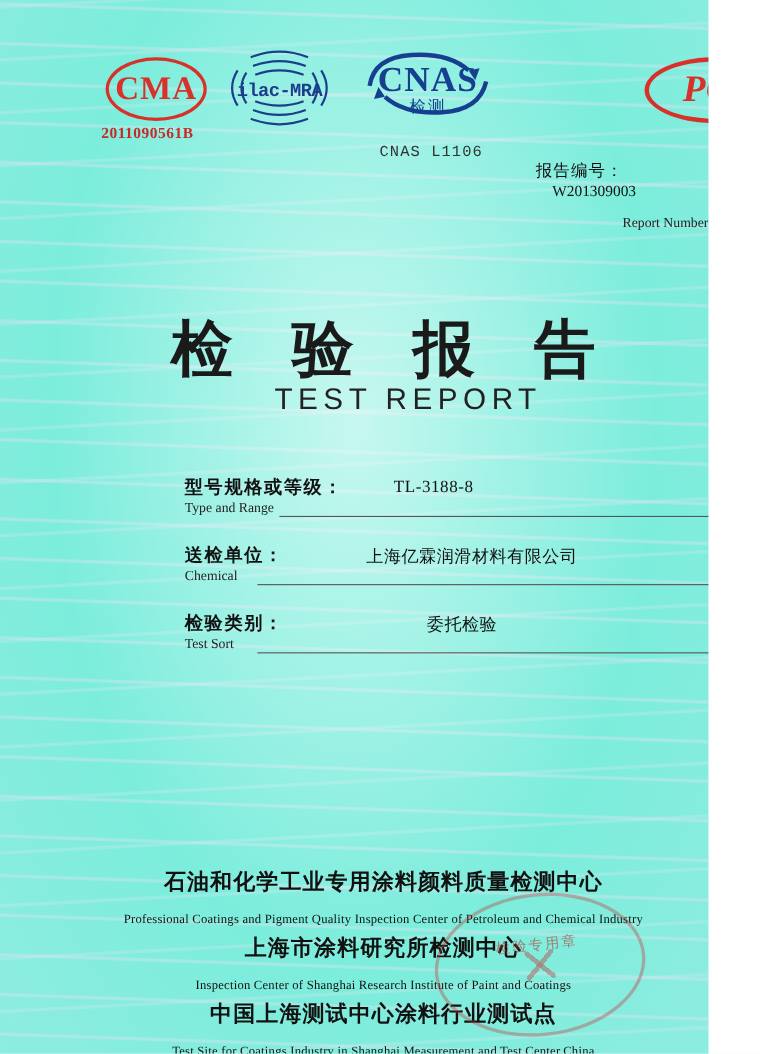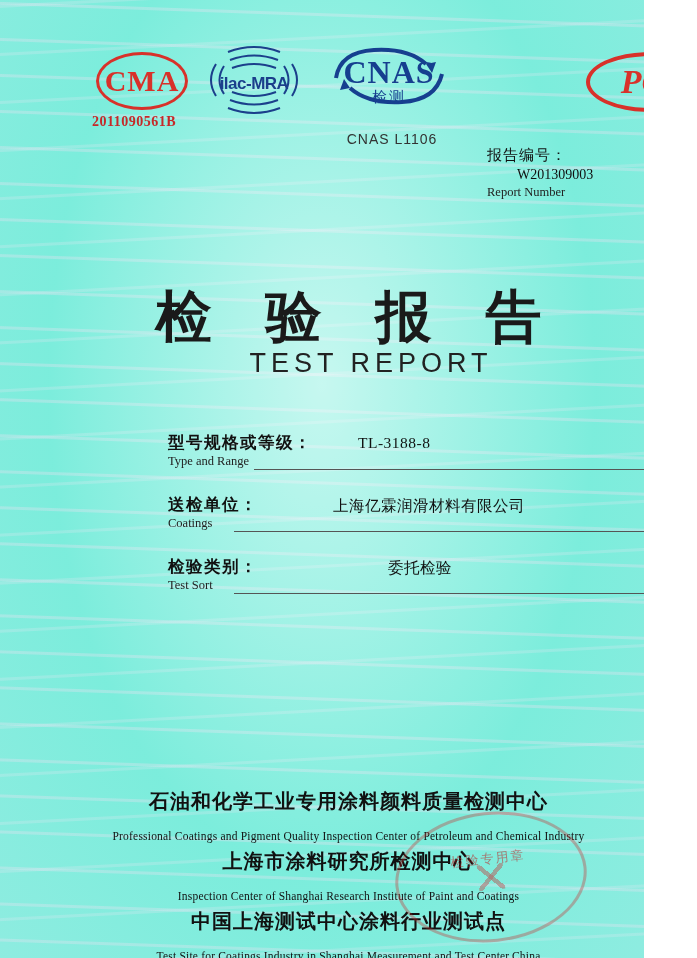--- a/index.html
+++ b/index.html
@@ -100,21 +100,21 @@
     width: 92px;
     height: 72px;
   }
   .ilac-text {
     position: absolute;
     left: 206px;
     top: 36px;
     width: 96px;
     text-align: center;
     color: #1b3f8b;
-    font-family: Liberation Sans, sans-serif;
+    font-family: Liberation Mono, monospace;
     font-weight: bold;
     font-size: 17px;
     letter-spacing: -0.5px;
   }
   .cnas {
     position: absolute;
     left: 330px;
     top: 6px;
     width: 118px;
     height: 62px;
@@ -142,21 +142,21 @@
     font-size: 15px;
     letter-spacing: 2px;
   }
   .cnas-code {
     position: absolute;
     left: 312px;
     top: 93px;
     width: 160px;
     text-align: center;
     color: #333;
-    font-family: Liberation Sans, sans-serif;
+    font-family: Liberation Mono, monospace;
     font-size: 14px;
     letter-spacing: 1px;
   }
   .pqi {
     position: absolute;
     left: 586px;
     top: 14px;
     width: 120px;
     height: 52px;
     border: 4px solid #d8312a;
@@ -180,26 +180,27 @@
     font-family: "Liberation Serif", serif;
   }
   .report-no .cn {
     font-size: 15px;
     color: #111;
     letter-spacing: 1px;
   }
   .report-no .val {
     font-size: 14px;
     color: #111;
-    margin-left: 30px;
+    margin-left: 15px;
   }
   .report-no .en {
     font-size: 12.5px;
     color: #222;
-    margin-top: 2px;
+    margin-top: 12px;
+    text-align: right;
   }
 
   
   .title-cn {
     position: absolute;
     top: 280px;
     left: 0;
     width: 697px;
     text-align: center;
     font-family: Liberation Serif, serif;
@@ -395,21 +396,21 @@
 
   <div class="fields">
     <div class="field f2">
       <div class="label-cn">型号规格或等级：</div>
       <div class="label-en">Type and Range</div>
       <div class="value">TL-3188-8</div>
       <div class="rule"></div>
     </div>
     <div class="field f3">
       <div class="label-cn">送检单位：</div>
-      <div class="label-en">Coatings</div>
+      <div class="label-en">Chemical</div>
       <div class="value">上海亿霖润滑材料有限公司</div>
       <div class="rule"></div>
     </div>
     <div class="field f4">
       <div class="label-cn">检验类别：</div>
       <div class="label-en">Test Sort</div>
       <div class="value">委托检验</div>
       <div class="rule"></div>
     </div>
   </div>

